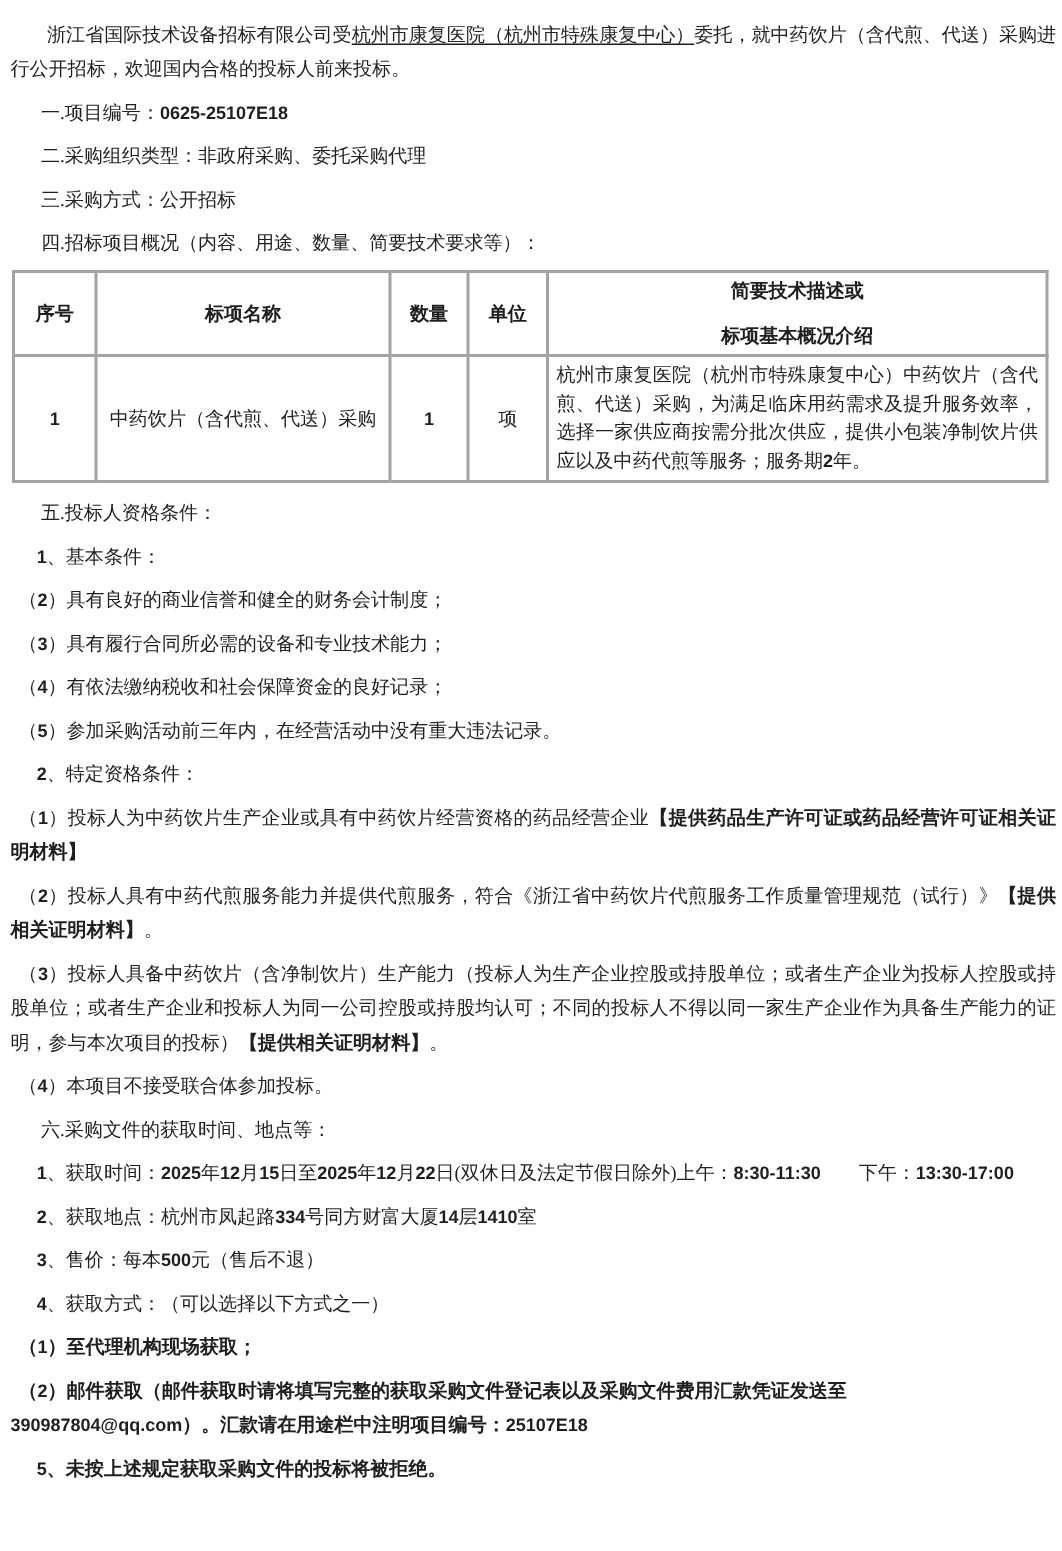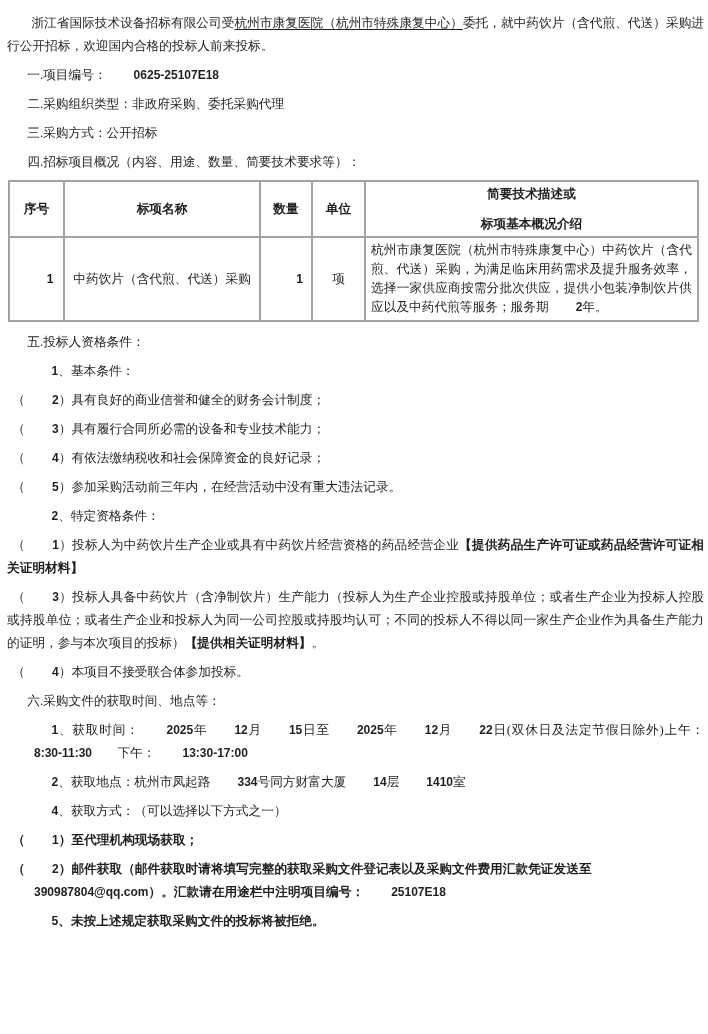--- a/index.html
+++ b/index.html
@@ -11,21 +11,21 @@
   .doc { padding:12px 4px 0 7px; }
   p.para { margin:0 0 6px 0; text-align:justify; }
   .ind-intro { text-indent:1.92em; }
   .ind-sec   { text-indent:1.6em; }
   .ind-num   { text-indent:1.38em; }
   .ind-paren { text-indent:0.42em; }
   .bold, .b { font-weight:bold; }
   .u { text-decoration:underline; text-underline-offset:2px; }
   .num {
     font-family:"Liberation Sans","DejaVu Sans",sans-serif;
-    font-weight:bold; font-size:12px;margin-left:27px;
+    font-weight:bold; font-size:12px;
   }
   table.overview {
     border-collapse:collapse; table-layout:fixed;
     width:691px; margin:2px 0 9px 1px;
   }
   table.overview th, table.overview td {
     border:2px solid #a3a3a3; vertical-align:middle;
     padding:2px 4px; overflow:hidden;
   }
   table.overview thead th {
@@ -86,24 +86,26 @@
 
   <div id="paras-bottom">
       <p class="para ind-sec"><span>五.投标人资格条件：</span></p>
       <p class="para ind-num"><span><span class="num">1</span>、基本条件：</span></p>
       <p class="para ind-paren"><span>（<span class="num">2</span>）具有良好的商业信誉和健全的财务会计制度；</span></p>
       <p class="para ind-paren"><span>（<span class="num">3</span>）具有履行合同所必需的设备和专业技术能力；</span></p>
       <p class="para ind-paren"><span>（<span class="num">4</span>）有依法缴纳税收和社会保障资金的良好记录；</span></p>
       <p class="para ind-paren"><span>（<span class="num">5</span>）参加采购活动前三年内，在经营活动中没有重大违法记录。</span></p>
       <p class="para ind-num"><span><span class="num">2</span>、特定资格条件：</span></p>
       <p class="para ind-paren"><span>（<span class="num">1</span>）投标人为中药饮片生产企业或具有中药饮片经营资格的药品经营企业</span><span class="b">【提供药品生产许可证或药品经营许可证相关证明材料】</span></p>
+      <p class="para ind-paren"><span>（<span class="num">2</span>）投标人具有中药代煎服务能力并提供代煎服务，符合《浙江省中药饮片代煎服务工作质量管理规范（试行）》</span><span class="b">【提供相关证明材料】</span><span>。</span></p>
       <p class="para ind-paren"><span>（<span class="num">3</span>）投标人具备中药饮片（含净制饮片）生产能力（投标人为生产企业控股或持股单位；或者生产企业为投标人控股或持股单位；或者生产企业和投标人为同一公司控股或持股均认可；不同的投标人不得以同一家生产企业作为具备生产能力的证明，参与本次项目的投标）</span><span class="b">【提供相关证明材料】</span><span>。</span></p>
       <p class="para ind-paren"><span>（<span class="num">4</span>）本项目不接受联合体参加投标。</span></p>
       <p class="para ind-sec"><span>六.采购文件的获取时间、地点等：</span></p>
       <p class="para ind-num"><span><span class="num">1</span>、获取时间：<span class="num">2025</span>年<span class="num">12</span>月<span class="num">15</span>日至<span class="num">2025</span>年<span class="num">12</span>月<span class="num">22</span>日(双休日及法定节假日除外)上午：<span class="num">8:30-11:30</span>　　下午：<span class="num">13:30-17:00</span></span></p>
       <p class="para ind-num"><span><span class="num">2</span>、获取地点：杭州市凤起路<span class="num">334</span>号同方财富大厦<span class="num">14</span>层<span class="num">1410</span>室</span></p>
+      <p class="para ind-num"><span><span class="num">3</span>、售价：每本<span class="num">500</span>元（售后不退）</span></p>
       <p class="para ind-num"><span><span class="num">4</span>、获取方式：（可以选择以下方式之一）</span></p>
       <p class="para ind-paren bold"><span>（<span class="num">1</span>）至代理机构现场获取；</span></p>
       <p class="para ind-paren bold"><span>（<span class="num">2</span>）邮件获取（邮件获取时请将填写完整的获取采购文件登记表以及采购文件费用汇款凭证发送至</span><br><span><span class="num">390987804@qq.com</span>）。汇款请在用途栏中注明项目编号：<span class="num">25107E18</span></span></p>
       <p class="para ind-num bold"><span><span class="num">5</span>、未按上述规定获取采购文件的投标将被拒绝。</span></p>
     </div>
 
 </div>
 
 </body></html>

